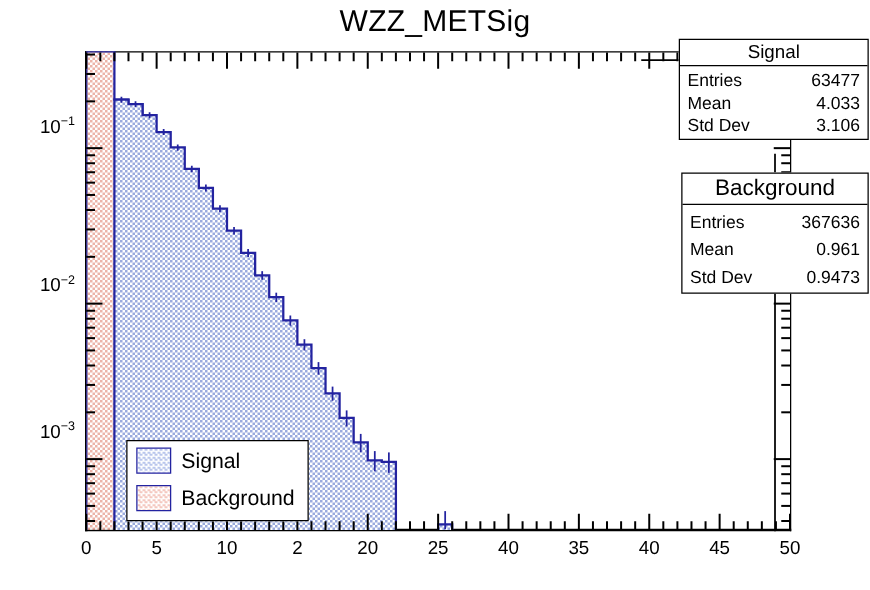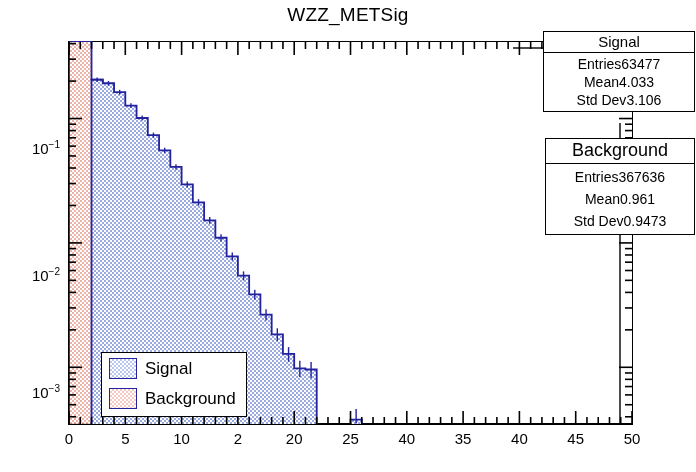--- a/index.html
+++ b/index.html
@@ -16,21 +16,21 @@
     overflow: hidden;
   }
 
   
   #chart-title {
     position: absolute;
     left: 0;
     top: 4px;
     width: 696px;
     text-align: center;
-    font-size: 19px;
+    font-size: 24px;
     color: #000000;
     letter-spacing: 0.2px;
   }
 
   
   #plot-area {
     position: absolute;
     left: 68px;
     top: 41px;
     width: 565px;
@@ -65,21 +65,20 @@
     overflow: visible;
   }
 
   
   .ylabel {
     position: absolute;
     text-align: right;
     font-size: 15px;
     color: #000000;
     white-space: nowrap;
-    margin-top: 47px;
   }
   .ylabel sup {
     font-size: 10px;
     vertical-align: super;
   }
   .xlabel {
     position: absolute;
     text-align: center;
     font-size: 15px;
     color: #000000;
@@ -97,21 +96,21 @@
   .statbox .stat-title {
     text-align: center;
     border-bottom: 1px solid #000000;
     padding: 1px 0 2px 0;
   }
   .statbox .stat-rows {
     padding: 2px 6px 2px 6px;
   }
   .statbox .stat-row {
     display: flex;
-    justify-content: center;
+    justify-content: space-between;
     font-size: 14px;
     line-height: 18px;
     white-space: nowrap;
   }
   .statbox .stat-row .k { text-align: left; }
   .statbox .stat-row .v { text-align: right; }
 
   #stat-signal { left: 543px; top: 31px; width: 152px; }
   #stat-signal .stat-title { font-size: 15px; }
   #stat-background { left: 545px; top: 138px; width: 150px; }

